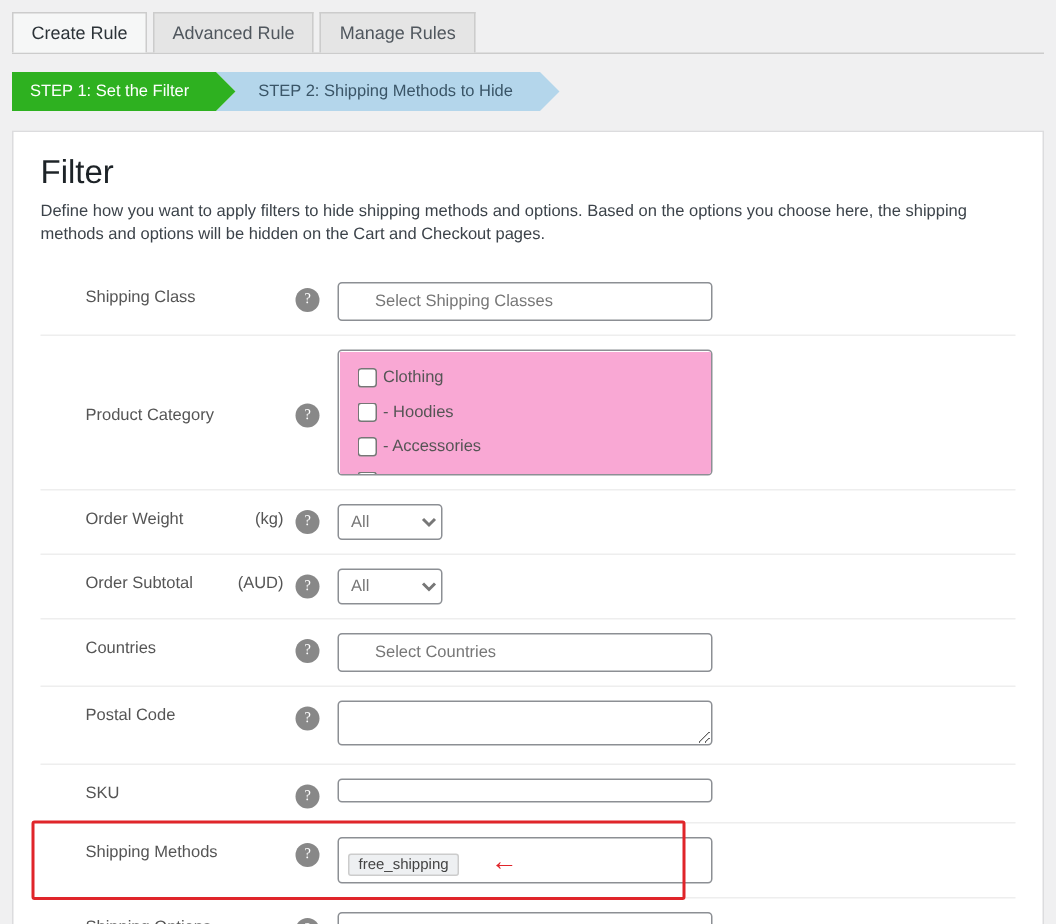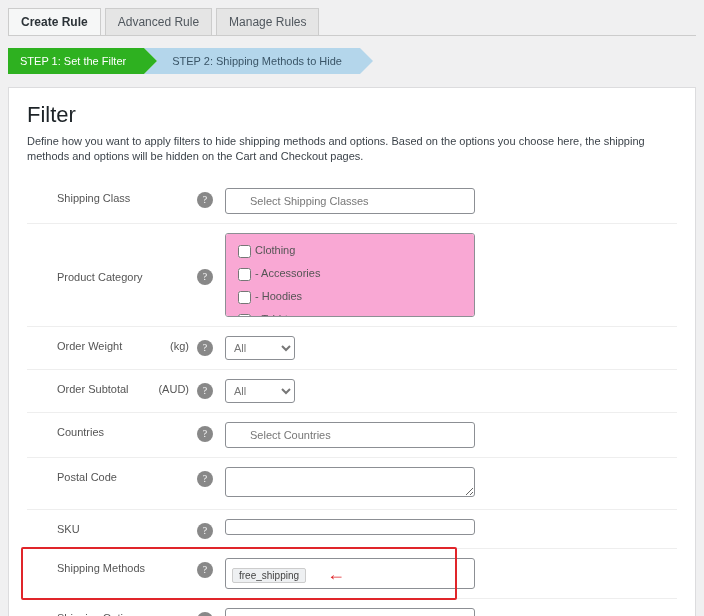--- a/index.html
+++ b/index.html
@@ -17,21 +17,21 @@
   .tabs { display: flex; gap: 4px; border-bottom: 1px solid #ccc; padding: 0 0 0 0; }
   .tab {
     padding: 6px 12px;
     background: #e5e5e5;
     border: 1px solid #ccc;
     border-bottom: none;
     font-size: 12px;
     color: #50575e;
     cursor: pointer;
   }
-  .tab.active { background: #f6f7f7; font-weight: 700; color: #2c3338; }
+  .tab.active { background: #f6f7f7; font-weight: 400; color: #2c3338; }
   .steps { display: flex; margin: 12px 0 13px 0; }
   .step { height: 26px; line-height: 26px; font-size: 11px; padding: 0 12px 0 20px; position: relative; }
   .step1 { background: #2eb120; color: #fff; padding-left: 12px; padding-right: 18px; }
   .step1::after {
     content: ""; position: absolute; right: -13px; top: 0;
     border-top: 13px solid transparent; border-bottom: 13px solid transparent;
     border-left: 13px solid #2eb120;
     z-index: 2;
   }
   .step2 { background: #b4d6eb; color: #3a5567; padding-right: 18px; padding-left: 28px; }
@@ -150,22 +150,22 @@
     </div>
 
     <div class="row" style="align-items:center;">
       <div class="label">
           <span>Product Category</span>
         </div>
       <div class="help">?</div>
       <div class="control wide">
         <div class="chkbox-list" id="catlist">
             <label><input type="checkbox" style="">Clothing</label>
+            <label><input type="checkbox" style="">- Hoodies</label>
             <label><input type="checkbox" style="">- Accessories</label>
-            <label><input type="checkbox" style="">- Hoodies</label>
             <label><input type="checkbox" style="">- Tshirts</label>
           </div>
       </div>
     </div>
 
     <div class="row">
       <div class="label">
         <span>Order Weight</span>
         <span class="unit">(kg)</span>
       </div>

